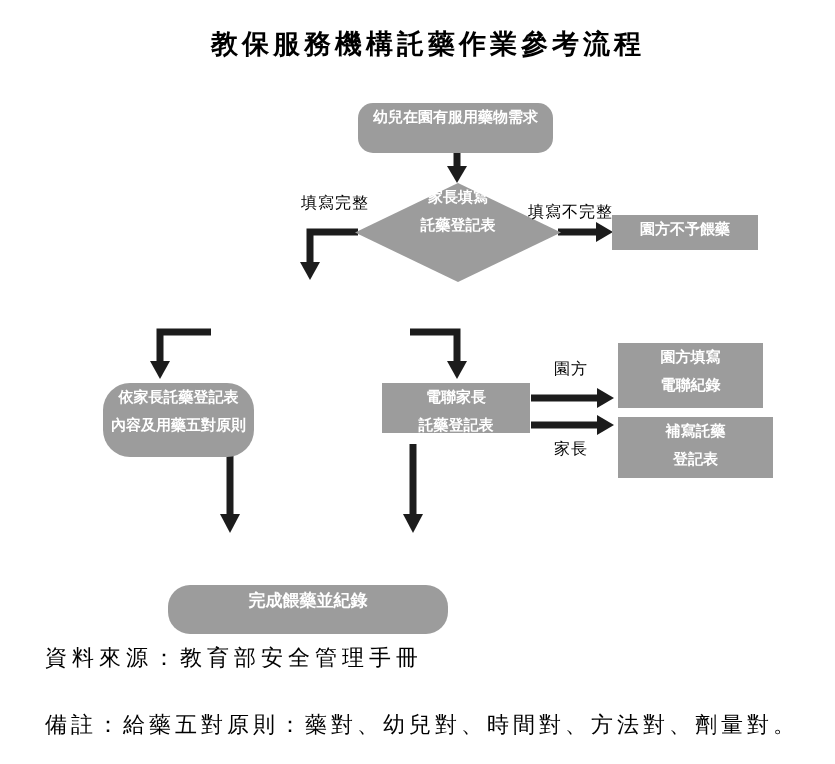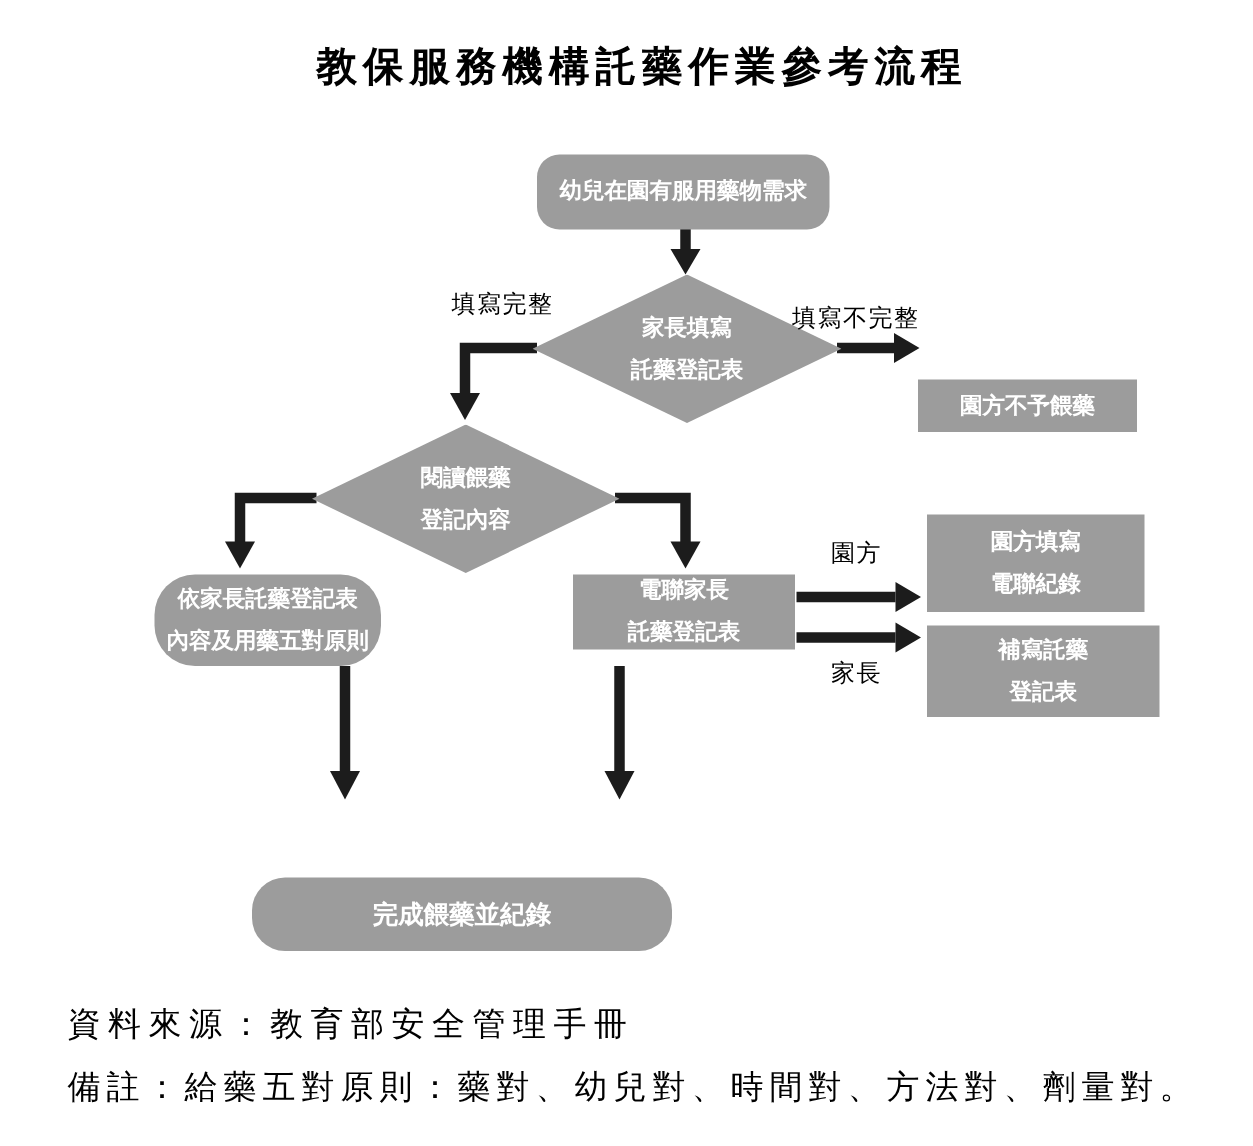--- a/index.html
+++ b/index.html
@@ -31,21 +31,21 @@
   }
   svg.connectors{position:absolute;left:0;top:0;width:835px;height:764px;}
   svg.connectors path{stroke:var(--line-color);stroke-width:7;fill:none;}
   svg.connectors polygon{fill:var(--line-color);stroke:none;}
   .node{
     position:absolute;
     background:var(--node-fill);
     color:var(--node-text);
     font-weight:bold;
     display:flex;flex-direction:column;
-    align-items:center;justify-content:center;
+    align-items:center;
     text-align:center;
     font-size:15px;
     line-height:1.85;
     white-space:nowrap;
   }
   .node.rounded{border-radius:15px;}
   .node.pill{border-radius:22px;}
   .node.diamond{
     background:transparent;
   }
@@ -64,29 +64,29 @@
     letter-spacing:1px;
   }
   .footer-text{
     position:absolute;left:45px;
     font-family:"Liberation Serif","DejaVu Serif",serif;
     font-size:22px;
     color:var(--ink);
     letter-spacing:5px;
     white-space:nowrap;
   }
-  .footer-source{top:668px;}
+  .footer-source{top:643px;}
   .footer-note{top:710px;letter-spacing:4px;}
 
   
   .n-start   {left:358px;top:103px;width:195px;height:50px;}
   .n-dec1    {left:355px;top:183px;width:206px;height:99px;}
-  .n-nofeed  {left:612px;top:215px;width:146px;height:35px;margin-top:38px;}
+  .n-nofeed  {left:612px;top:215px;width:146px;height:35px;}
   .n-dec2    {left:208px;top:283px;width:205px;height:99px;}
-  .n-left    {left:103px;top:383px;width:151px;height:61px;border-radius:27px;}
+  .n-left    {left:103px;top:383px;width:151px;height:74px;border-radius:27px;}
   .n-call    {left:382px;top:383px;width:148px;height:50px;}
   .n-school  {left:618px;top:343px;width:145px;height:65px;}
   .n-parent  {left:618px;top:417px;width:155px;height:61px;}
   .n-done    {left:168px;top:537px;width:280px;height:49px;font-size:17px;margin-top:48px;}
 
   .lbl-complete  {left:301px;top:193px;}
   .lbl-incomplete{left:528px;top:190px;margin-top:12px;}
   .lbl-school    {left:554px;top:359px;}
   .lbl-parent    {left:554px;top:439px;}
 </style>
@@ -143,25 +143,20 @@
   <div class="node diamond n-dec1">
     <span class="diamond-shape"></span>
     <span class="node-line">家長填寫</span>
     <span class="node-line">託藥登記表</span>
   </div>
 
   <div class="node n-nofeed">
     <span class="node-line">園方不予餵藥</span>
   </div>
 
-  <div class="node diamond n-dec2">
-    <span class="diamond-shape"></span>
-    <span class="node-line">閱讀餵藥</span>
-    <span class="node-line">登記內容</span>
-  </div>
 
   <div class="node n-left">
     <span class="node-line">依家長託藥登記表</span>
     <span class="node-line">內容及用藥五對原則</span>
   </div>
 
   <div class="node n-call">
     <span class="node-line">電聯家長</span>
     <span class="node-line">託藥登記表</span>
   </div>

